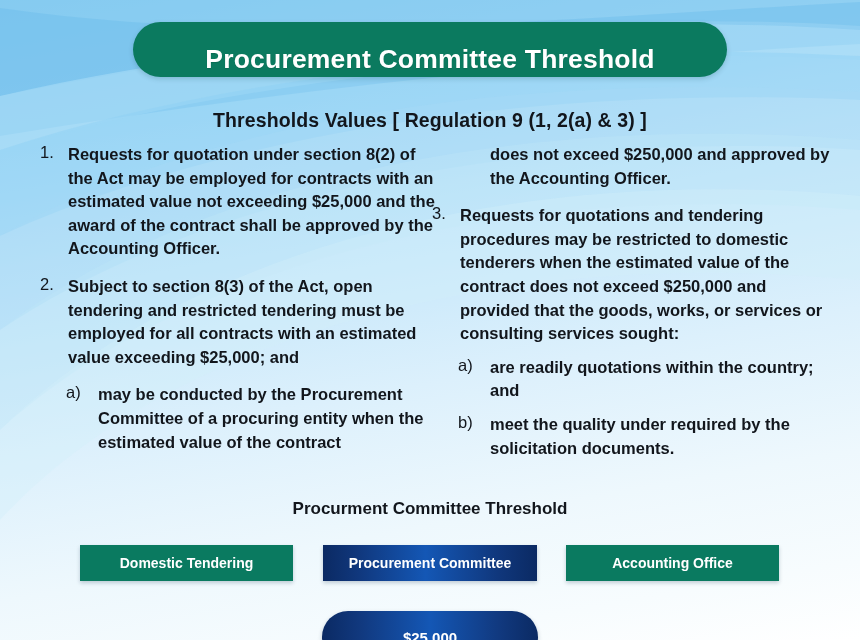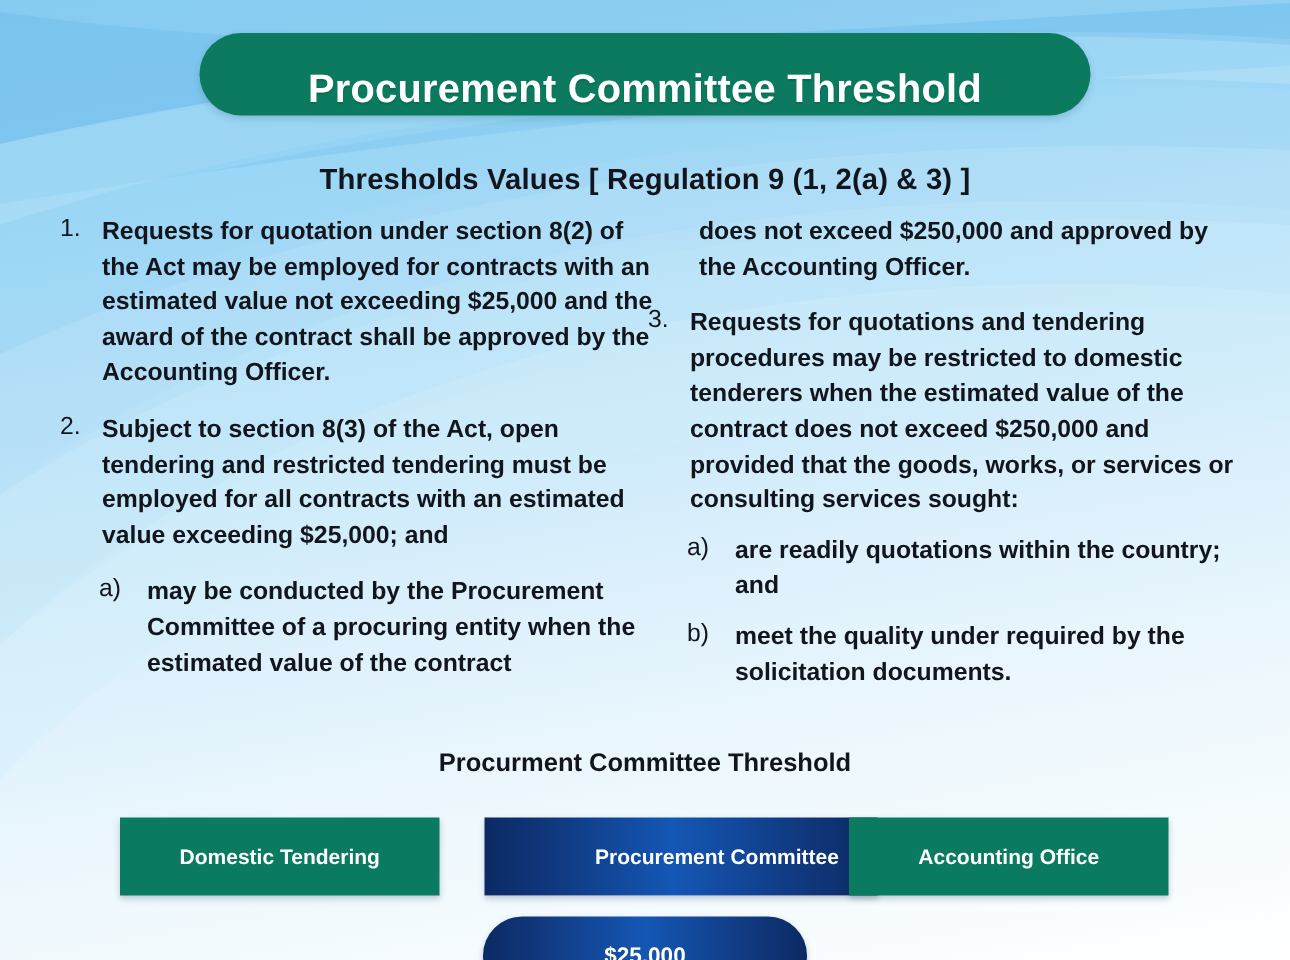--- a/index.html
+++ b/index.html
@@ -36,35 +36,34 @@
   .item{position:relative;margin-bottom:14px;}
   .item .mark{
     position:absolute;left:0;top:0;font-size:16.5px;color:#12161c;
     font-weight:normal;width:26px;text-align:left;
   }
   .item .body{
     margin-left:28px;font-size:16.5px;line-height:23.6px;color:#12161c;font-weight:bold;
   }
   .sub .mark{left:26px;width:30px;}
   .sub .body{margin-left:58px;}
-  .cont .body{margin-left:34px;}
+  .cont .body{margin-left:58px;}
   .item.tight{margin-bottom:10px;}
   .diagram-title{
     position:absolute;left:0;right:0;top:499px;text-align:center;
     font-size:17px;font-weight:bold;color:#12161c;
   }
   .box{
-    position:absolute;height:52px;display:flex;align-items:center;
+    position:absolute;height:36px;display:flex;align-items:center;
     justify-content:center;color:#fff;font-size:14px;font-weight:bold;
     box-shadow:0 2px 4px rgba(10,40,70,.22);
   }
   .box.green{background:#0a7a60;}
   .box.blue{
     background:linear-gradient(90deg,#0b2a63 0%,#10377c 16%,#1457b5 48%,#10377c 82%,#0b2a63 100%);
-    padding-left:48px;
   }
   #box-domestic{left:80px;top:545px;width:213px;}
   #box-committee{left:323px;top:545px;width:214px;}
   #box-accounting{left:566px;top:545px;width:213px;}
   #pill-amount{
     position:absolute;left:322px;top:611px;width:216px;height:52px;
     border-radius:26px;
     background:linear-gradient(90deg,#0b2a63 0%,#11397f 18%,#1457b5 50%,#11397f 82%,#0b2a63 100%);
     display:flex;align-items:center;justify-content:center;
     color:#fff;font-size:15px;font-weight:bold;

